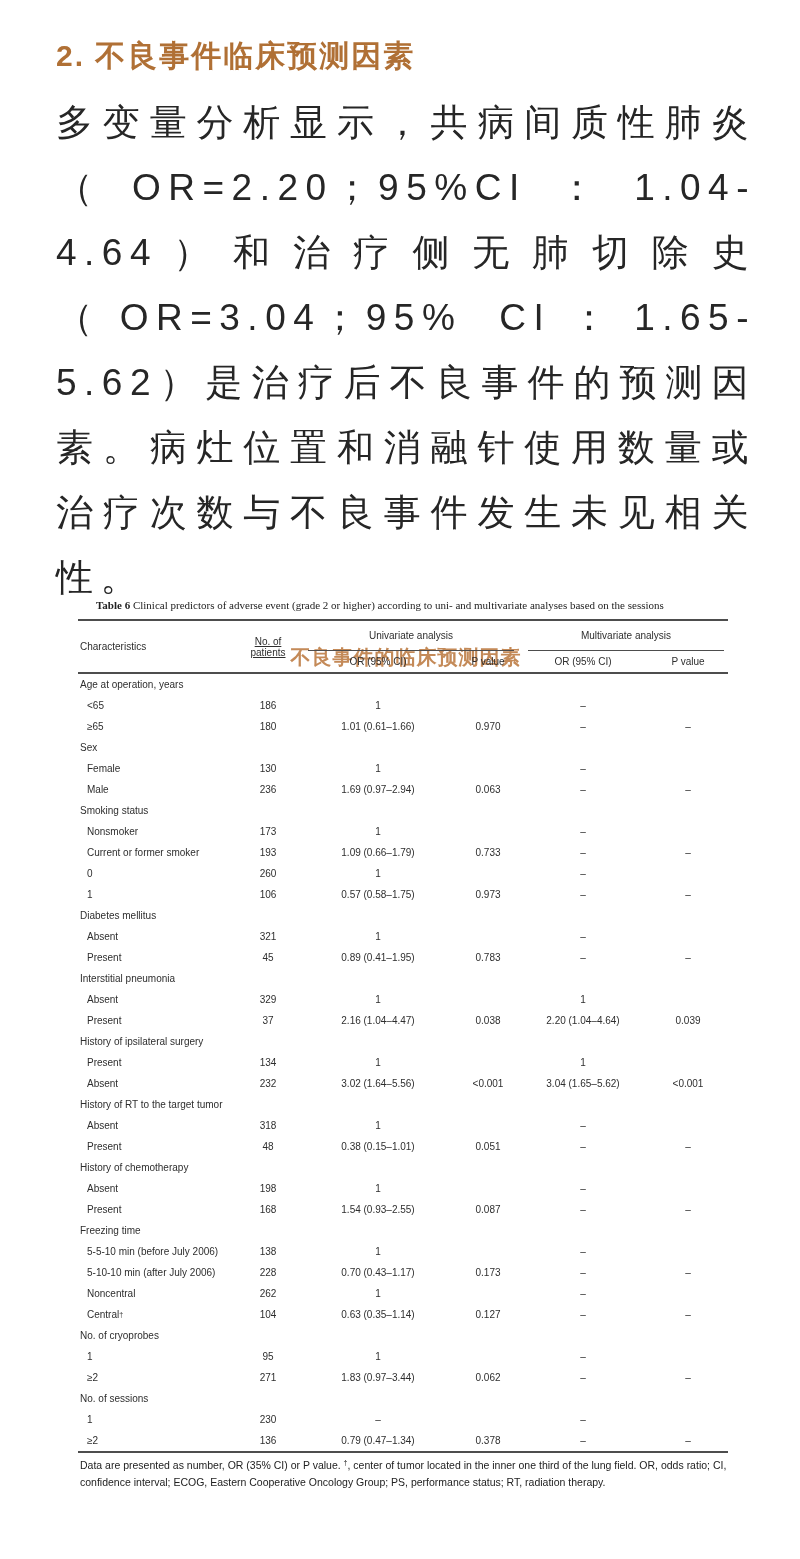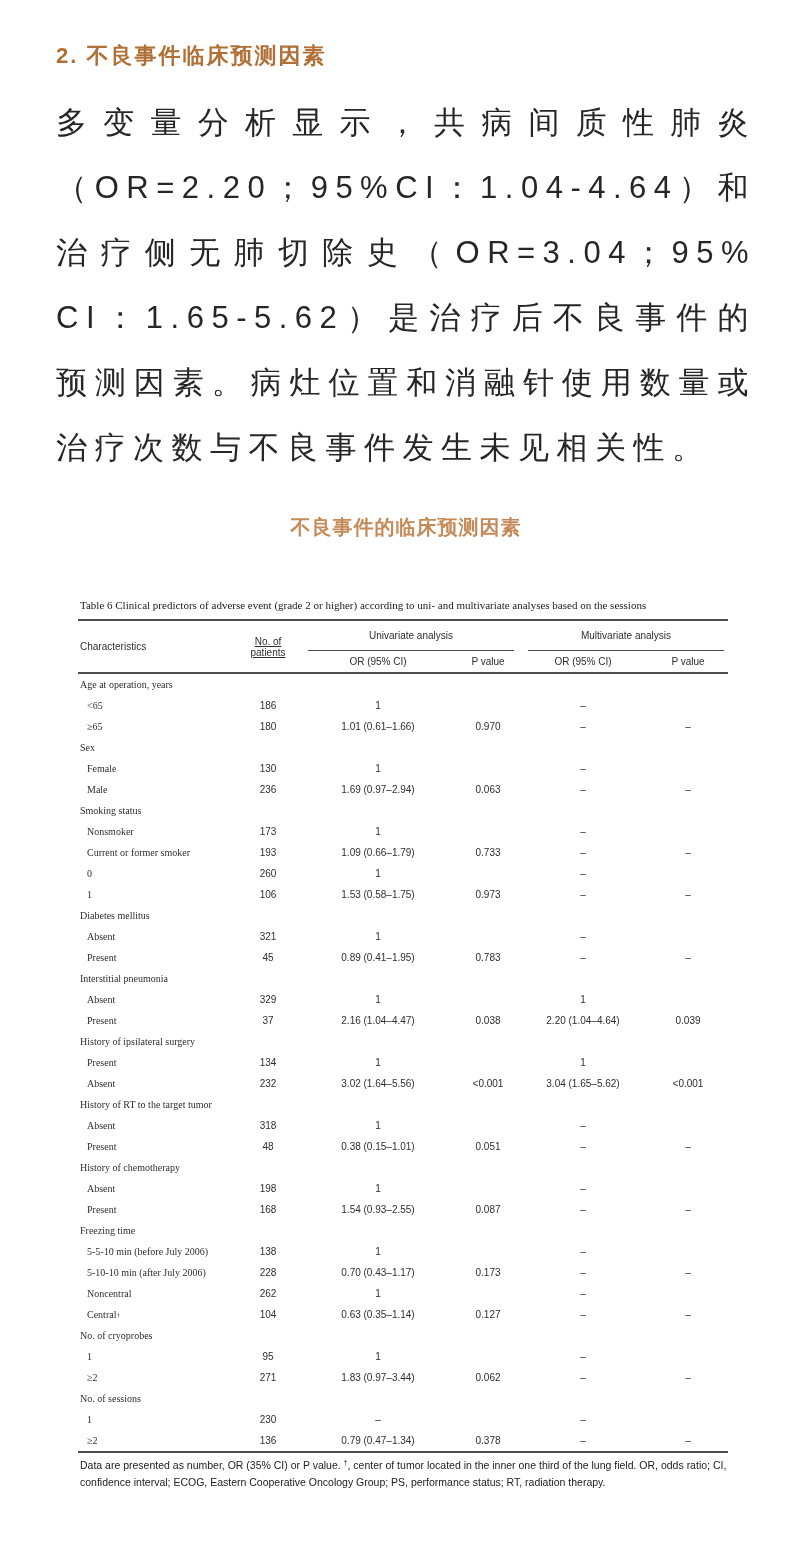--- a/index.html
+++ b/index.html
@@ -12,65 +12,65 @@
   }
   *{margin:0;padding:0;box-sizing:border-box;}
   html,body{background:var(--page-bg);}
   body{
     width:800px;height:1559px;overflow:hidden;position:relative;
     font-family:"Liberation Sans",sans-serif;color:var(--body-ink);
   }
   
   .article{padding:36px 44px 0 56px;}
   .heading{
-    font-size:22px;font-weight:bold;color:var(--heading-color);
+    font-size:30px;font-weight:bold;color:var(--heading-color);
     letter-spacing:2px;line-height:40px;
   }
   .paragraph{
     margin-top:14px;width:700px;
-    font-size:31px;line-height:65px;letter-spacing:7.5px;
+    font-size:37px;line-height:65px;letter-spacing:7.5px;
     text-align:justify;text-justify:inter-ideograph;
     color:var(--body-ink);
   }
   .subtitle{
     margin-top:30px;width:700px;text-align:center;
     font-size:20px;font-weight:bold;letter-spacing:1px;line-height:34px;
     color:var(--subtitle-color);
   }
   
   .table-wrap{
     position:absolute;left:78px;top:598px;width:650px;
     color:var(--table-ink);
   }
   .tcaption{
     font-family:"Liberation Serif",serif;
     font-size:11px;line-height:14px;margin-bottom:7px;padding-left:2px;
     color:#222;
   }
-  .tcaption .cap-label{font-weight:normal;}
+  .tcaption .cap-label{font-weight:bold;margin-left:16px;}
   .tgrid{display:grid;grid-template-columns:160px 60px 160px 60px 130px 80px;}
   .thead{
     border-top:2px solid var(--rule-color);
     border-bottom:2px solid var(--rule-color);
     font-size:10px;
   }
   .thead .h-span2{grid-row:1 / span 2;display:flex;align-items:center;}
   .h-characteristics{justify-content:flex-start;padding-left:2px;}
   .h-patients{justify-content:center;text-align:center;text-decoration:underline;}
   .h-group{
     grid-column:span 2;height:30px;display:flex;align-items:center;justify-content:center;
     border-bottom:1.5px solid var(--rule-color);
     margin-left:10px;margin-right:4px;
   }
   .h-sub{height:21px;display:flex;align-items:center;justify-content:center;}
   
   .tbody{font-size:10px;}
   .trow{height:21px;}
   .trow>div{display:flex;align-items:center;justify-content:center;white-space:nowrap;}
-  .trow .c-label{justify-content:flex-start;padding-left:2px;font-family:Liberation Serif, serif;}
+  .trow .c-label{justify-content:flex-start;padding-left:2px;}
   .trow.is-data .c-label{padding-left:9px;}
   .tbody-end{border-bottom:2px solid var(--rule-color);}
   sup{font-size:7px;vertical-align:super;line-height:0;}
   
   .tfoot{
     margin-top:4px;padding-left:2px;
     font-size:10.5px;line-height:17px;color:#222;
   }
 </style>
 </head>
@@ -176,21 +176,21 @@
         <div class="c-label">0</div>
         <div>260</div>
         <div>1</div>
         <div></div>
         <div>–</div>
         <div></div>
       </div>
       <div class="tgrid trow is-data">
         <div class="c-label">1</div>
         <div>106</div>
-        <div>1.53 (0.58–1.75)</div>
+        <div>0.57 (0.58–1.75)</div>
         <div>0.973</div>
         <div>–</div>
         <div>–</div>
       </div>
       <div class="tgrid trow is-section">
         <div class="c-label">Diabetes mellitus</div>
         <div></div>
         <div></div>
         <div></div>
         <div></div>

